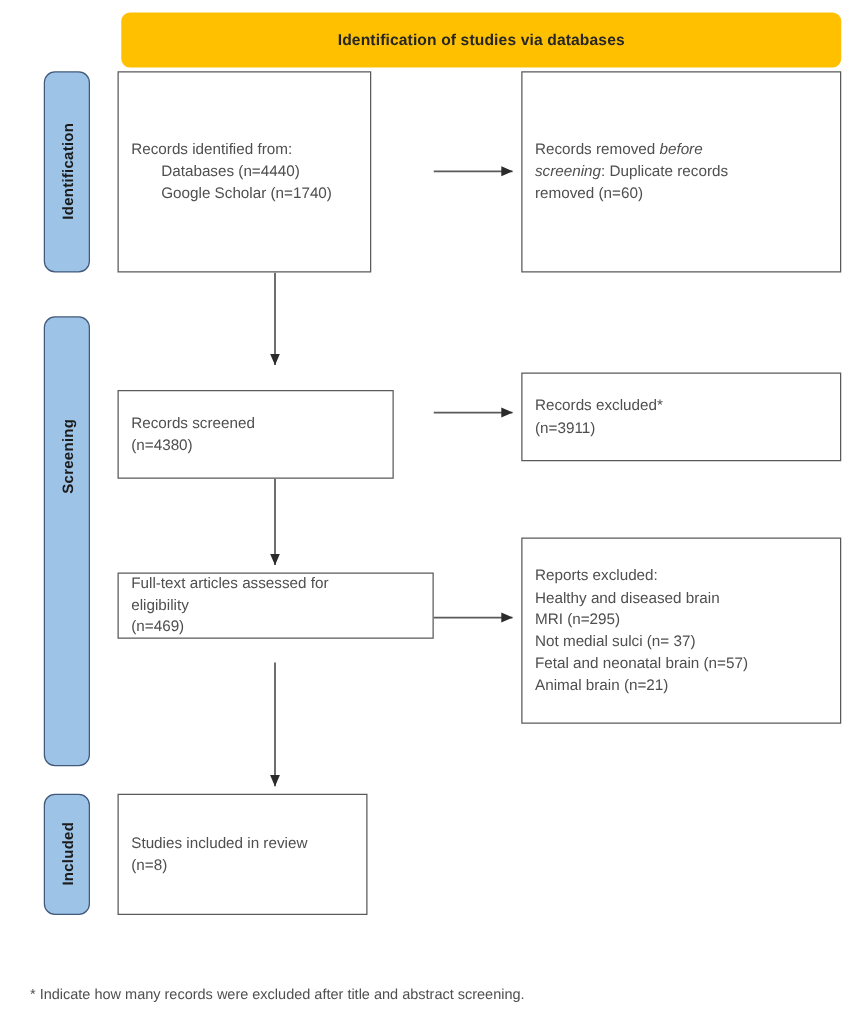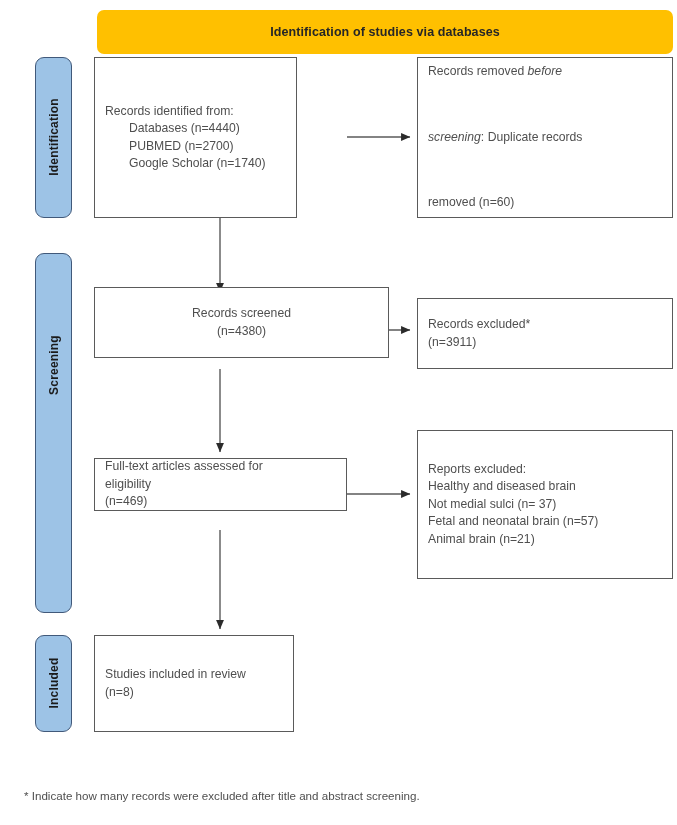--- a/index.html
+++ b/index.html
@@ -98,22 +98,22 @@
   .flow-box .line {
     font-size: 12.2px;
     line-height: 17.5px;
     color: #4f4f4f;
     white-space: pre;
   }
   .flow-box .line.indent { padding-left: 24px; }
   .flow-box .line i { font-style: italic; }
 
   #box-identified   { left: 94px;  top: 57px;  width: 203px; height: 161px; }
-  #box-removed      { left: 417px; top: 57px;  width: 256px; height: 161px; gap: 48px; }
-  #box-screened     { left: 94px;  top: 287px; width: 295px; height: 71px; align-items: center;  }
+  #box-removed      { left: 417px; top: 57px;  width: 256px; height: 161px; }
+  #box-screened     { left: 94px;  top: 312px; width: 221px; height: 71px;  }
   #box-excluded     { left: 417px; top: 298px; width: 256px; height: 71px;  }
   #box-fulltext     { left: 94px;  top: 458px; width: 253px; height: 53px;  }
   #box-reports      { left: 417px; top: 430px; width: 256px; height: 149px; }
   #box-included     { left: 94px;  top: 635px; width: 200px; height: 97px;  }
 
   
   .footnote {
     position: absolute;
     left: 24px;
     top: 789px;
@@ -167,21 +167,20 @@
     <span class="stage-label">Screening</span>
   </div>
 
   <div class="stage-tab v-center" id="tab-included">
     <span class="stage-label">Included</span>
   </div>
 
   <div class="flow-box" id="box-identified">
     <div class="line">Records identified from:</div>
     <div class="line indent">Databases (n=4440)</div>
-    <div class="line indent">PUBMED (n=2700)</div>
     <div class="line indent">Google Scholar (n=1740)</div>
   </div>
 
   <div class="flow-box" id="box-removed">
     <div class="line"><span>Records removed </span><i>before</i></div>
     <div class="line"><i>screening</i><span>: Duplicate records</span></div>
     <div class="line">removed (n=60)</div>
   </div>
 
   <div class="flow-box" id="box-screened">
@@ -196,20 +195,21 @@
 
   <div class="flow-box" id="box-fulltext">
     <div class="line">Full-text articles assessed for</div>
     <div class="line">eligibility</div>
     <div class="line">(n=469)</div>
   </div>
 
   <div class="flow-box" id="box-reports">
     <div class="line">Reports excluded:</div>
     <div class="line">Healthy and diseased brain</div>
+    <div class="line">MRI (n=295)</div>
     <div class="line">Not medial sulci (n= 37)</div>
     <div class="line">Fetal and neonatal brain (n=57)</div>
     <div class="line">Animal brain (n=21)</div>
   </div>
 
   <div class="flow-box" id="box-included">
     <div class="line">Studies included in review</div>
     <div class="line">(n=8)</div>
   </div>
 

